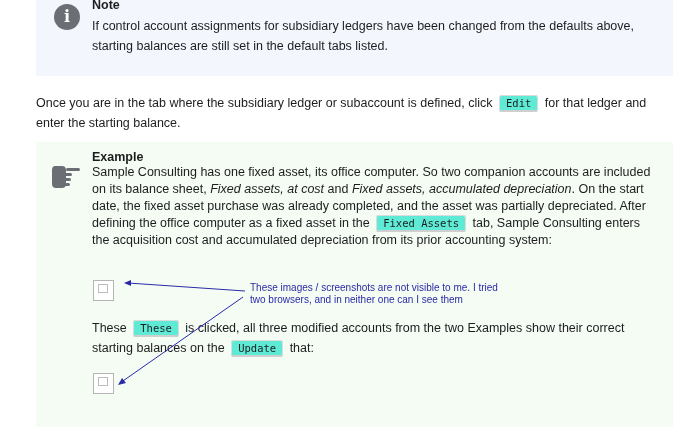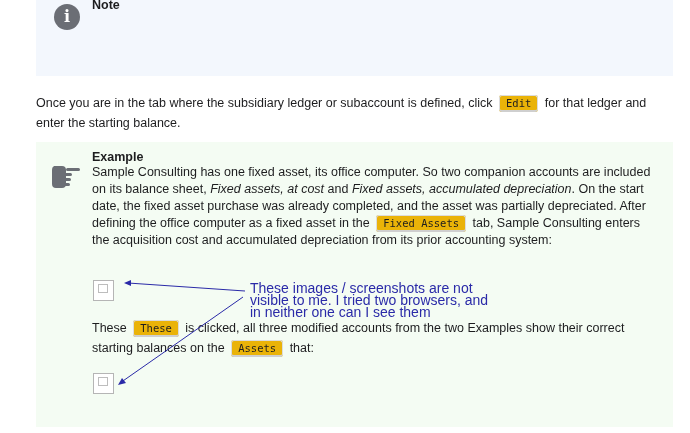--- a/index.html
+++ b/index.html
@@ -5,39 +5,40 @@
   html, body { margin:0; padding:0; background:#ffffff; }
   body { width:690px; height:433px; position:relative; overflow:hidden;
          font-family:"Liberation Sans", sans-serif; color:#1d1d1f; font-size:12.5px; }
   .note { position:absolute; left:36px; top:0; width:637px; height:76px; background:#f3f7fd; }
   .note .icon { position:absolute; left:18px; top:4px; width:26px; height:26px; border-radius:50%;
                 background:#6b6e75; color:#fff; font-weight:bold; font-family:"DejaVu Serif", serif;
                 font-size:16px; line-height:26px; text-align:center; }
   .note .title { position:absolute; left:56px; top:-2px; font-weight:bold; font-size:12.5px; }
   .note .body { position:absolute; left:56px; top:16px; width:570px; line-height:20px; }
   .para { position:absolute; left:36px; top:93px; width:630px; line-height:20px; }
-  code.btn { font-family:"DejaVu Sans Mono", monospace; font-size:10.5px; background:#eab308;
+  code.btn { font-family:"DejaVu Sans Mono", monospace; font-size:10.5px; background:#5eead4;
              border:1px solid #dcdcdc; border-bottom:2px solid #cfcfcf; border-radius:3px;
              padding:1px 6px; margin:0 3px; }
   .example { position:absolute; left:36px; top:142px; width:637px; height:285px; background:#f4fcf3; }
   .example .icon { position:absolute; left:14px; top:20px; width:32px; height:28px; }
   .example .title { position:absolute; left:56px; top:8px; font-weight:bold; }
   .example .body { position:absolute; left:56px; top:22px; width:560px; line-height:17px; }
   .broken { position:absolute; width:19px; height:19px; border:1px solid #b5b5b5; background:#fff; }
   .broken span { position:absolute; left:4px; top:3px; width:8px; height:7px; border:1px solid #bdbdbd; }
   .after { position:absolute; left:56px; top:176px; width:560px; line-height:20px; }
-  .annot { position:absolute; left:250px; top:282px; color:#2a2aa8; font-size:14px; line-height:12px; width:250px; }
+  .annot { position:absolute; left:250px; top:282px; color:#2a2aa8; font-size:10px; line-height:12px; width:250px; }
   svg.arrows { position:absolute; left:0; top:0; width:690px; height:433px; pointer-events:none; }
 </style>
 </head>
 <body>
 
 <div class="note">
   <div class="icon">i</div>
   <div class="title">Note</div>
+  <div class="body">If control account assignments for subsidiary ledgers have been changed from the defaults above, starting balances are still set in the default tabs listed.</div>
 </div>
 
 <div class="para">
   <span>Once you are in the tab where the subsidiary ledger or subaccount is defined, click</span>
   <code class="btn">Edit</code>
   <span>for that ledger and enter the starting balance.</span>
 </div>
 
 <div class="example">
   <svg class="icon" viewBox="0 0 32 28">
@@ -56,21 +57,21 @@
     <code class="btn">Fixed Assets</code>
     <span>tab, Sample Consulting enters the acquisition cost and accumulated depreciation from its prior accounting system:</span>
   </div>
   <div class="broken" style="left:57px;top:138px;">
       <span></span>
     </div>
   <div class="after">
     <span>These</span>
     <code class="btn">These</code>
     <span>is clicked, all three modified accounts from the two Examples show their correct starting balances on the</span>
-    <code class="btn">Assets</code>
+    <code class="btn">Update</code>
     <span>that:</span>
   </div>
   <div class="broken" style="left:57px;top:231px;">
       <span></span>
     </div>
 </div>
 
 <div class="annot">These images / screenshots are not visible to me. I tried two browsers, and in neither one can I see them</div>
 
 <svg class="arrows">

